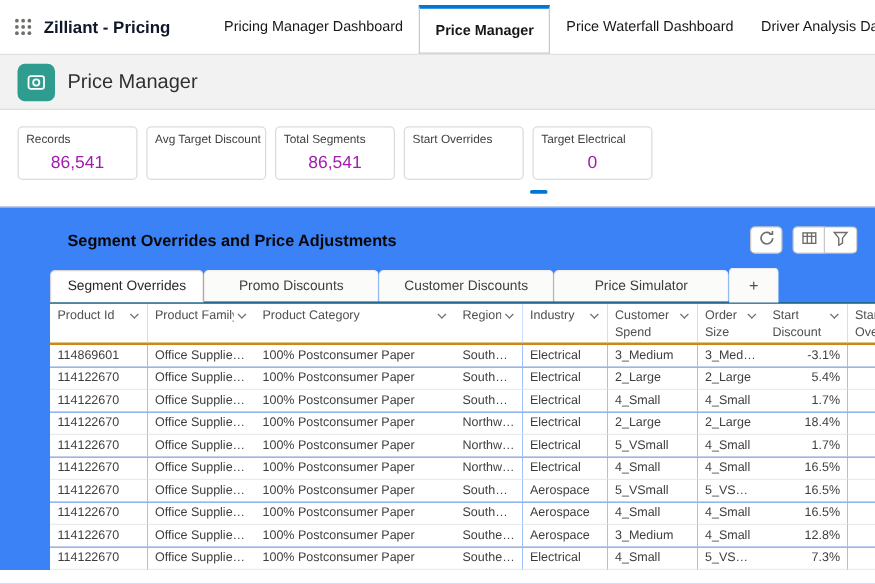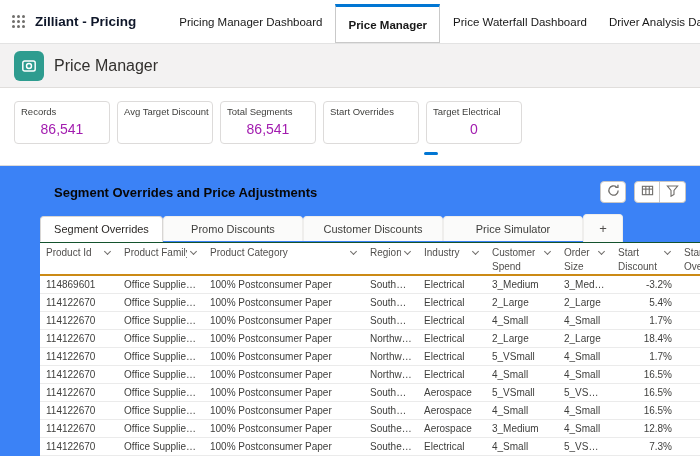--- a/index.html
+++ b/index.html
@@ -242,21 +242,21 @@
     </thead>
     <tbody>
         <tr>
           <td>114869601</td>
           <td>Office Supplies &amp; ...</td>
           <td>100% Postconsumer Paper</td>
           <td>Southwest</td>
           <td>Electrical</td>
           <td>3_Medium</td>
           <td>3_Medium</td>
-          <td class="num">-3.2%</td>
+          <td class="num">-3.1%</td>
           <td></td>
         </tr>
         <tr>
           <td>114122670</td>
           <td>Office Supplies &amp; ...</td>
           <td>100% Postconsumer Paper</td>
           <td>Southwest</td>
           <td>Electrical</td>
           <td>2_Large</td>
           <td>2_Large</td>

